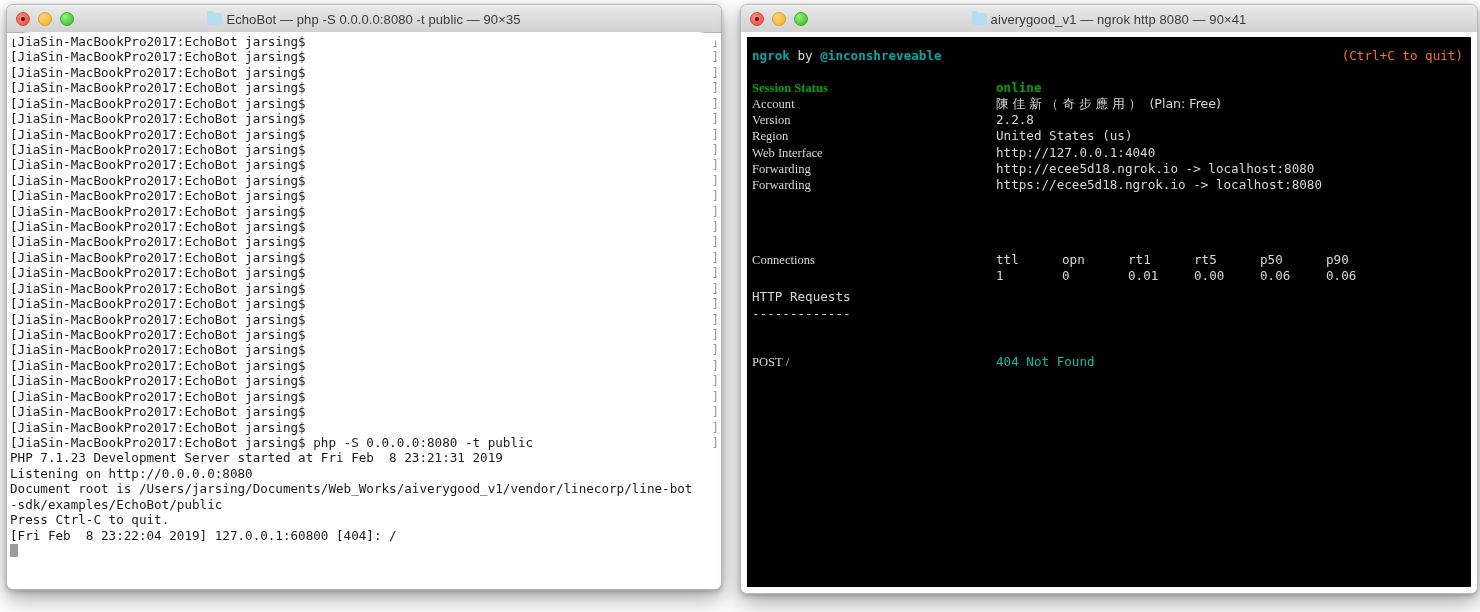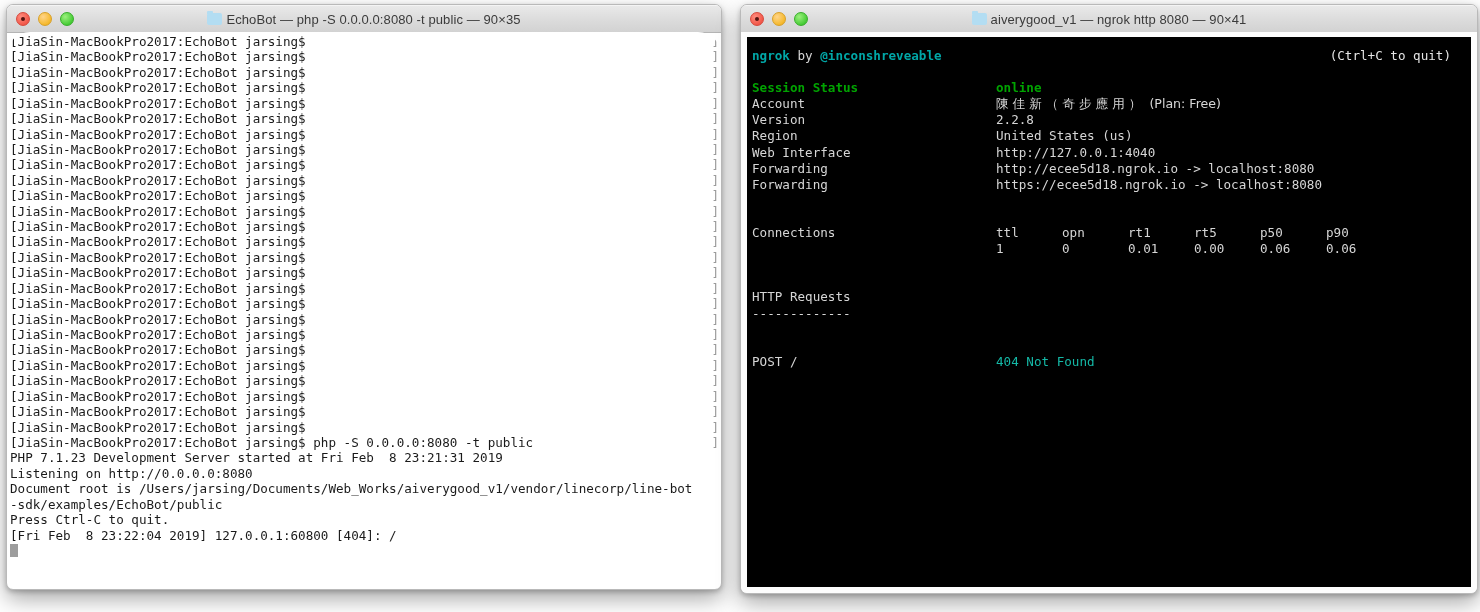--- a/index.html
+++ b/index.html
@@ -138,28 +138,28 @@
     padding: 11px 0 0 5px;
     box-sizing: border-box;
     font-family: "DejaVu Sans Mono", "Liberation Mono", monospace;
     font-size: 12.6px;
     line-height: 16.1px;
     color: #d6d6d6;
     white-space: pre;
     overflow: hidden;
   }
   .ng-head { position: relative; height: 16.1px; }
-  .ng-quit { position: absolute; right: 20px; top: 0; color: #e5e5e5; }
+  .ng-quit { position: absolute; right: 8px; top: 0; color: #f97316; }
   .c-teal  { color: #00a7a7; font-weight: bold; }
   .c-green { color: #00a300; font-weight: bold; }
   .c-yellow{ color: #14b8a6; font-weight: normal; }
   .c-white { color: #d6d6d6; }
   .ng-row  { height: 16.1px; }
-  .ng-label{ display: inline-block; width: 244px; }
-  .ng-col  { display: inline-block; width: 66px; }
+  .ng-label{ display: inline-block; width: 244px; font-family: Liberation Serif, serif; }
+  .ng-col  { display: inline-block; width: 66px; margin-top: 27px; }
   .ng-spacer { height: 16.1px; }
   .ng-indent { display: inline-block; width: 244px; }
   .cjk { font-family: "DejaVu Sans", sans-serif; }
 </style>
 </head>
 <body>
 
 <div id="stage">
 
   <div class="window" id="win-left">

